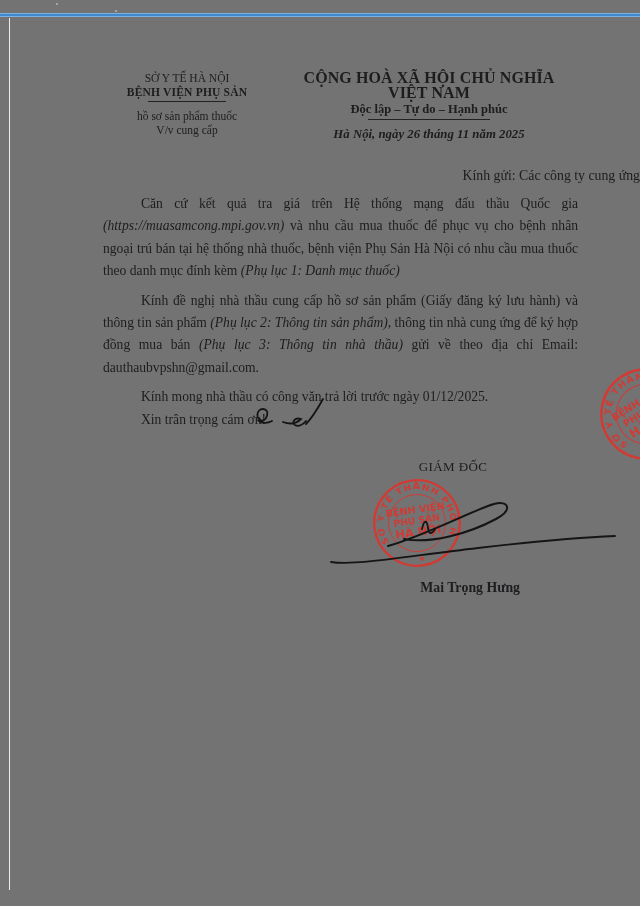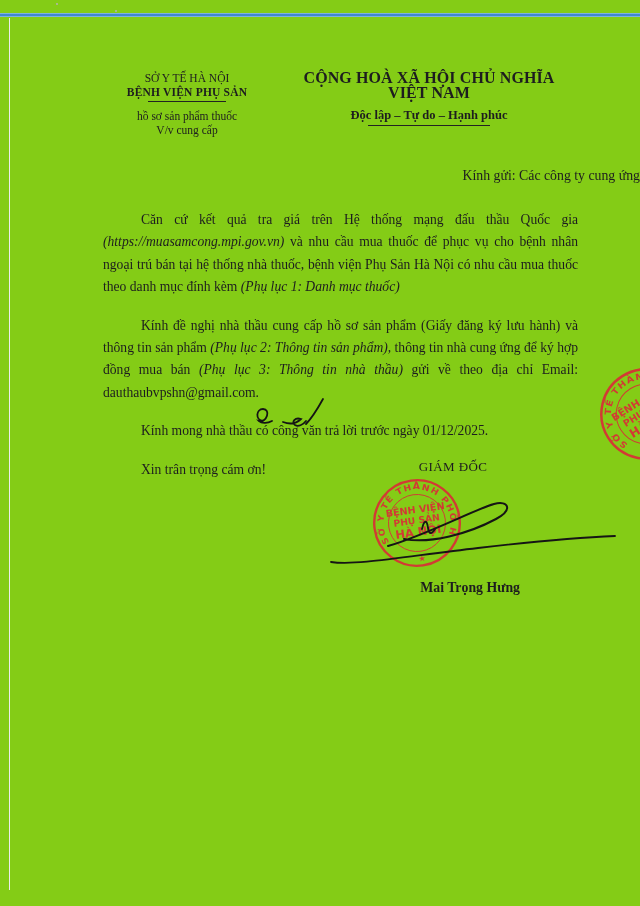--- a/index.html
+++ b/index.html
@@ -1,19 +1,19 @@
 <!DOCTYPE html>
 <html><head>
 <meta charset="utf-8">
 <style>
   html,body{margin:0;padding:0;background:#ffffff;}
   .page{
     position:relative;
     width:640px;height:906px;
-    background:#84cc16;
+    background:#737373;
     overflow:hidden;
     font-family:"Liberation Serif", serif;
     color:#1d1d1f;
   }
   .topline{
     position:absolute;left:0;top:13px;width:640px;height:4px;
     background:linear-gradient(to bottom,#9cc5ec 0%,#2e7cc9 45%,#5096d8 80%,#cadff2 100%);
   }
   .scan-edge{
     position:absolute;left:9px;top:18px;width:1px;height:872px;
@@ -28,34 +28,34 @@
     position:absolute;left:103px;top:71px;width:168px;
     text-align:center;font-size:11.5px;line-height:14px;
   }
   .hdr-left .org{font-weight:bold;letter-spacing:.2px;}
   .hdr-left .rule{width:78px;height:0;border-top:1.2px solid #222;margin:2px auto 7px auto;}
   .hdr-right{
     position:absolute;left:288px;top:70px;width:282px;
     text-align:center;line-height:15px;
   }
   .hdr-right .national{font-weight:bold;font-size:16px;letter-spacing:.1px;}
-  .hdr-right .motto{font-weight:bold;font-size:12.5px;margin-top:8px;}
+  .hdr-right .motto{font-weight:bold;font-size:12.5px;margin-top:2px;}
   .hdr-right .rule{width:122px;height:0;border-top:1.2px solid #222;margin:2px auto 0 auto;}
   .hdr-right .dateline{font-style:italic;font-weight:bold;font-size:12.8px;margin-top:7px;}
 
   .salutation{
     position:absolute;left:60px;top:168px;width:580px;
     text-align:right;font-size:13.8px;
   }
 
   .body-text{
     position:absolute;left:103px;top:193px;width:475px;
     font-size:13.6px;line-height:22.4px;text-align:justify;
   }
-  .body-text p{margin:16px 0 7px 0;text-indent:38px;}
+  .body-text p{margin:0 0 7px 0;text-indent:38px;}
   .body-text p.tight{margin-bottom:0;}
   .it{font-style:italic;}
 
   .sig-title{
     position:absolute;left:383px;top:459px;width:140px;
     text-align:center;font-weight:normal;font-size:13px;letter-spacing:.4px;
   }
   .sig-name{
     position:absolute;left:380px;top:580px;width:140px;
     text-align:right;font-weight:bold;font-size:13.8px;
@@ -84,20 +84,21 @@
     <div class="org">BỆNH VIỆN PHỤ SẢN</div>
     <div class="rule"></div>
     <div>hồ sơ sản phẩm thuốc</div>
     <div>V/v cung cấp</div>
   </div>
 
   <div class="hdr-right">
     <div class="national">CỘNG HOÀ XÃ HỘI CHỦ NGHĨA VIỆT NAM</div>
     <div class="motto">Độc lập – Tự do – Hạnh phúc</div>
     <div class="rule"></div>
+    <div class="dateline">Hà Nội, ngày 26 tháng 11 năm 2025</div>
   </div>
 
   <div class="salutation">Kính gửi: Các công ty cung ứng</div>
 
   <div class="body-text">
     <p><span>Căn cứ kết quả tra giá trên Hệ thống mạng đấu thầu Quốc gia </span><span class="it">(https://muasamcong.mpi.gov.vn)</span><span> và nhu cầu mua thuốc để phục vụ cho bệnh nhân ngoại trú bán tại hệ thống nhà thuốc, bệnh viện Phụ Sản Hà Nội có nhu cầu mua thuốc theo danh mục đính kèm </span><span class="it">(Phụ lục 1: Danh mục thuốc)</span></p>
     <p><span>Kính đề nghị nhà thầu cung cấp hồ sơ sản phẩm (Giấy đăng ký lưu hành) và thông tin sản phẩm </span><span class="it">(Phụ lục 2: Thông tin sản phẩm),</span><span> thông tin nhà cung ứng để ký hợp đồng mua bán </span><span class="it">(Phụ lục 3: Thông tin nhà thầu)</span><span> gửi về theo địa chỉ Email: dauthaubvpshn@gmail.com.</span></p>
     <p class="tight">Kính mong nhà thầu có công văn trả lời trước ngày 01/12/2025.</p>
     <p class="tight">Xin trân trọng cám ơn!</p>
   </div>

